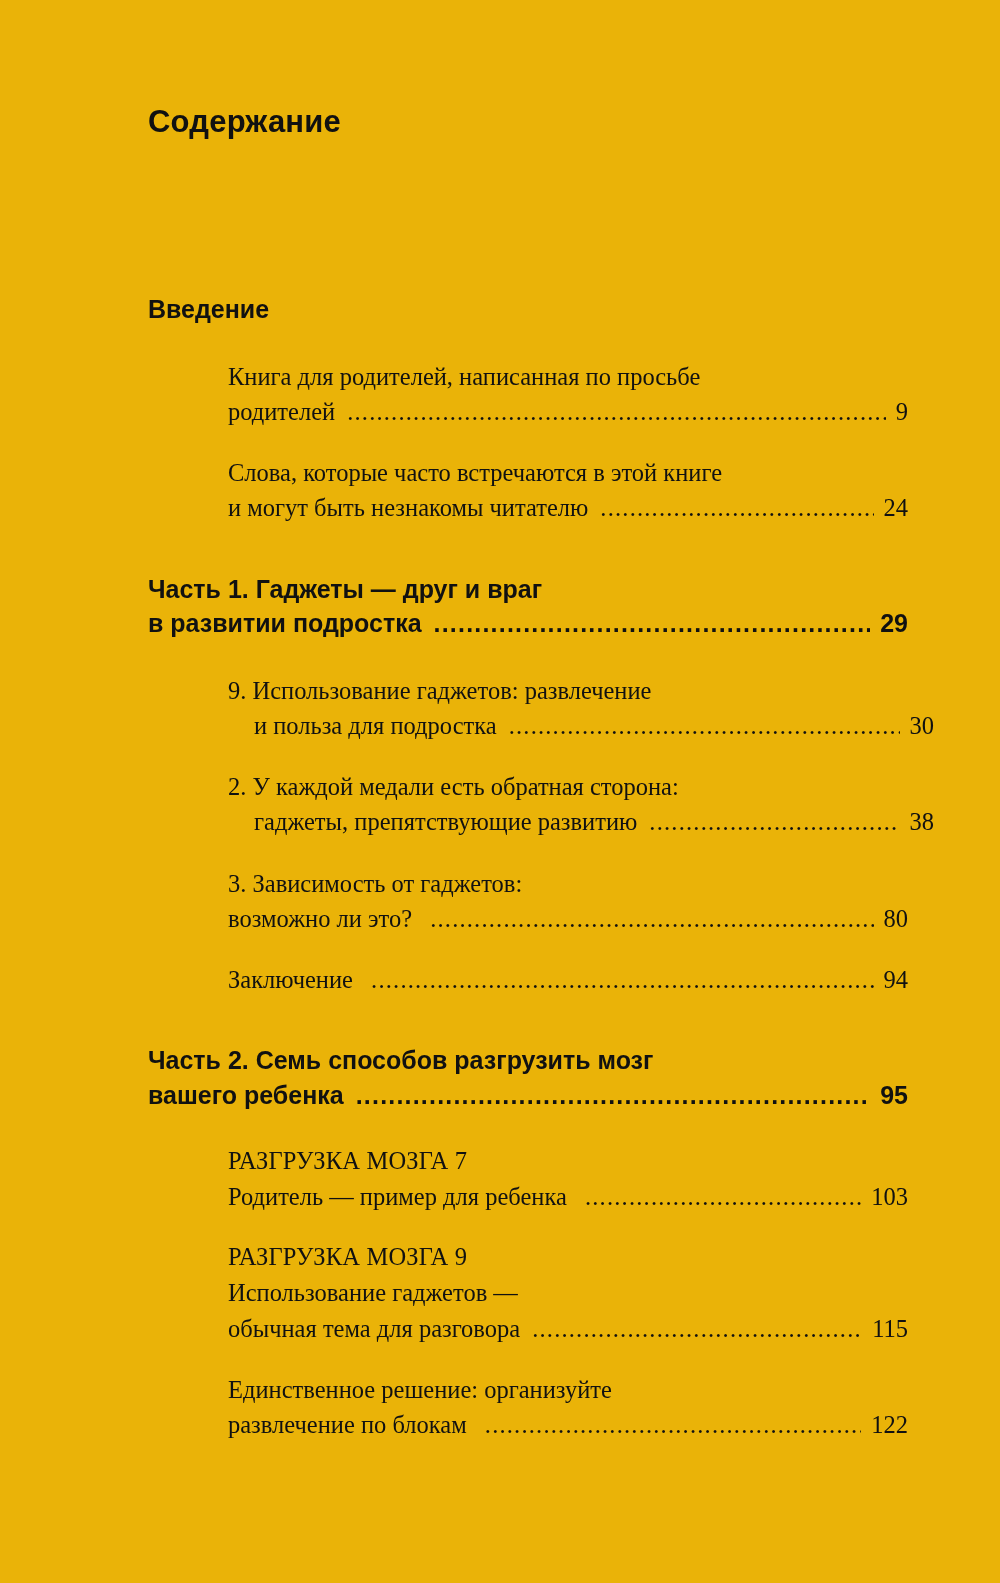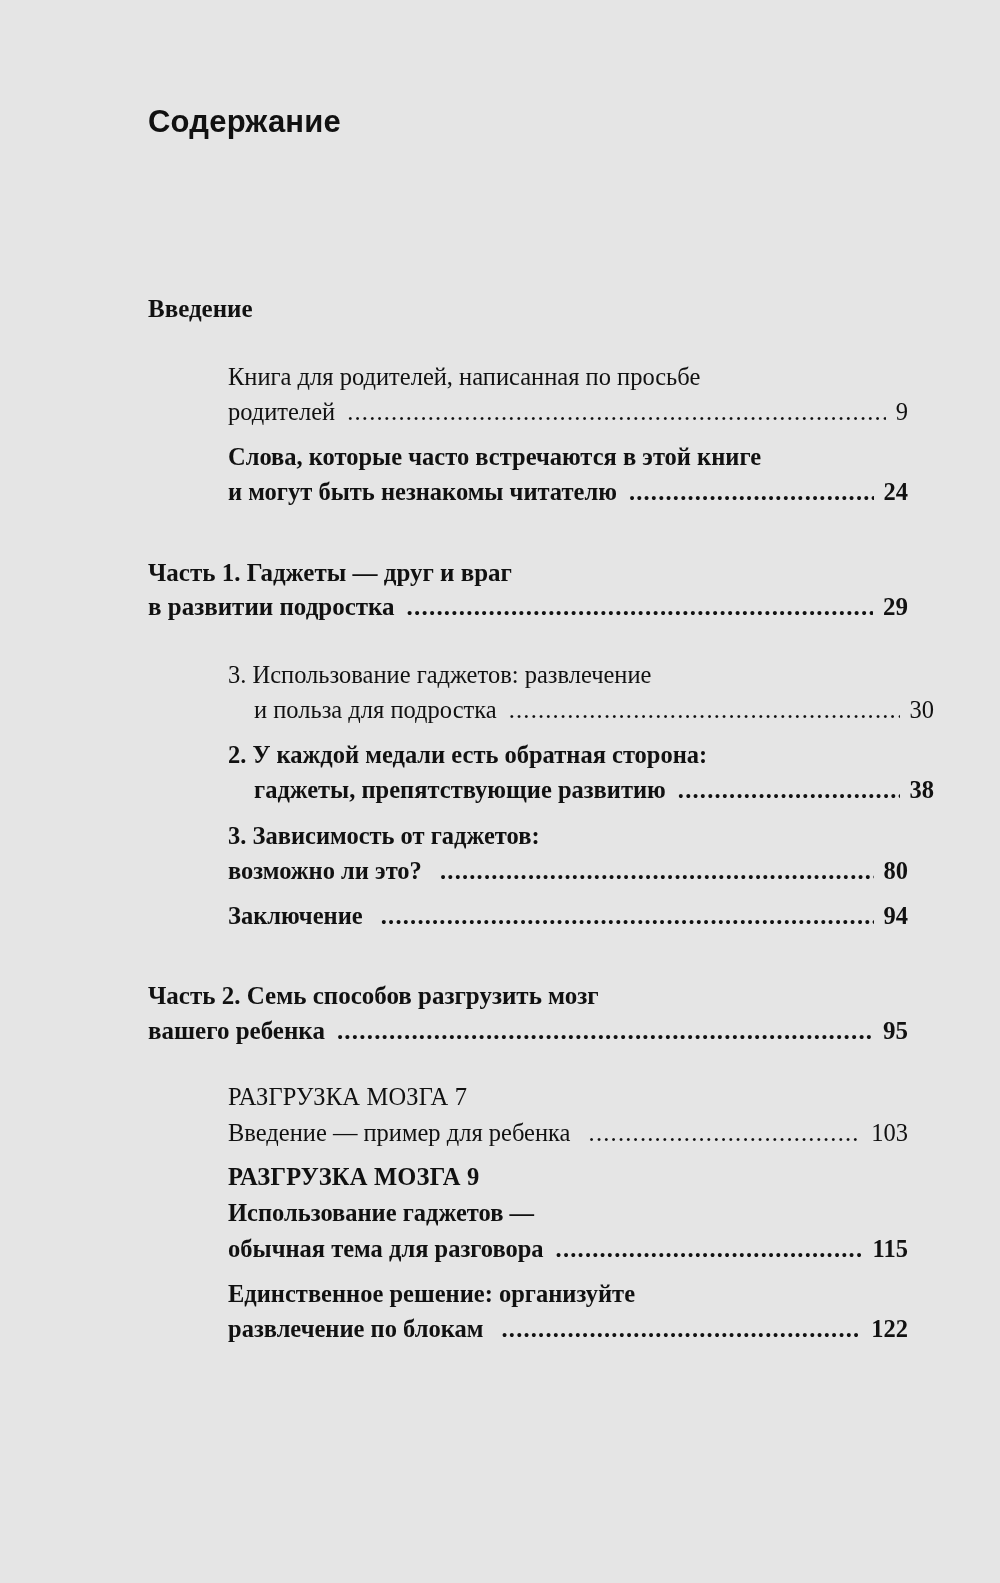--- a/index.html
+++ b/index.html
@@ -4,21 +4,21 @@
 <style>
   html, body {
     margin: 0;
     padding: 0;
     background: #ffffff;
   }
   .page {
     position: relative;
     width: 1000px;
     height: 1583px;
-    background: #e5e5e5;
+    background: #eab308;
     font-family: "Liberation Serif", serif;
     color: #111111;
     overflow: hidden;
   }
   .content {
     position: absolute;
     left: 148px;
     top: 104px;
     width: 760px;
   }
@@ -30,21 +30,21 @@
     color: #111111;
     margin: 0 0 0 0;
   }
 
   .toc-body {
     margin-top: 152px;
   }
 
   
   .section {
-    font-family: Liberation Serif, serif;
+    font-family: Liberation Sans, sans-serif;
     font-weight: bold;
     font-size: 25px;
     line-height: 1.38;
     color: #111111;
     margin: 0;
   }
   .section-gap-intro { margin-bottom: 22px; }
 
   .section-block {
     margin-top: 46px;
@@ -76,21 +76,21 @@
     text-align: right;
   }
 
   
   .entry {
     font-size: 24.5px;
     line-height: 1.44;
     margin: 0 0 0 80px;
     color: #111111;
   }
-  .entry + .entry { margin-top: 10px; font-weight: bold; }
+  .entry + .entry { margin-top: 26px; }
   .entry .sub { margin-left: 26px; }
   .entry-first { margin-top: 32px; }
 
   .entry-caps {
     font-size: 24.5px;
     line-height: 1.42;
     letter-spacing: 0.2px;
   }
 
   .section .row .leader { letter-spacing: 1.2px; }
@@ -131,21 +131,21 @@
         <div class="section">
           <div>Часть 1. Гаджеты — друг и враг</div>
           <div class="row">
             <span class="txt">в развитии подростка</span>
             <span class="leader"></span>
             <span class="pg">29</span>
           </div>
         </div>
 
         <div class="entry entry-first">
-          <div>3. Использование гаджетов: развлечение</div>
+          <div>9. Использование гаджетов: развлечение</div>
           <div class="row sub">
             <span class="txt">и польза для подростка</span>
             <span class="leader"></span>
             <span class="pg">30</span>
           </div>
         </div>
 
         <div class="entry">
           <div>2. У каждой медали есть обратная сторона:</div>
           <div class="row sub">
@@ -179,21 +179,21 @@
           <div class="row">
             <span class="txt">вашего ребенка</span>
             <span class="leader"></span>
             <span class="pg">95</span>
           </div>
         </div>
 
         <div class="entry entry-first">
           <div class="entry-caps">РАЗГРУЗКА МОЗГА 7</div>
           <div class="row">
-            <span class="txt">Введение — пример для ребенка </span>
+            <span class="txt">Родитель — пример для ребенка </span>
             <span class="leader"></span>
             <span class="pg">103</span>
           </div>
         </div>
 
         <div class="entry">
           <div class="entry-caps">РАЗГРУЗКА МОЗГА 9</div>
           <div>Использование гаджетов —</div>
           <div class="row">
             <span class="txt">обычная тема для разговора</span>

